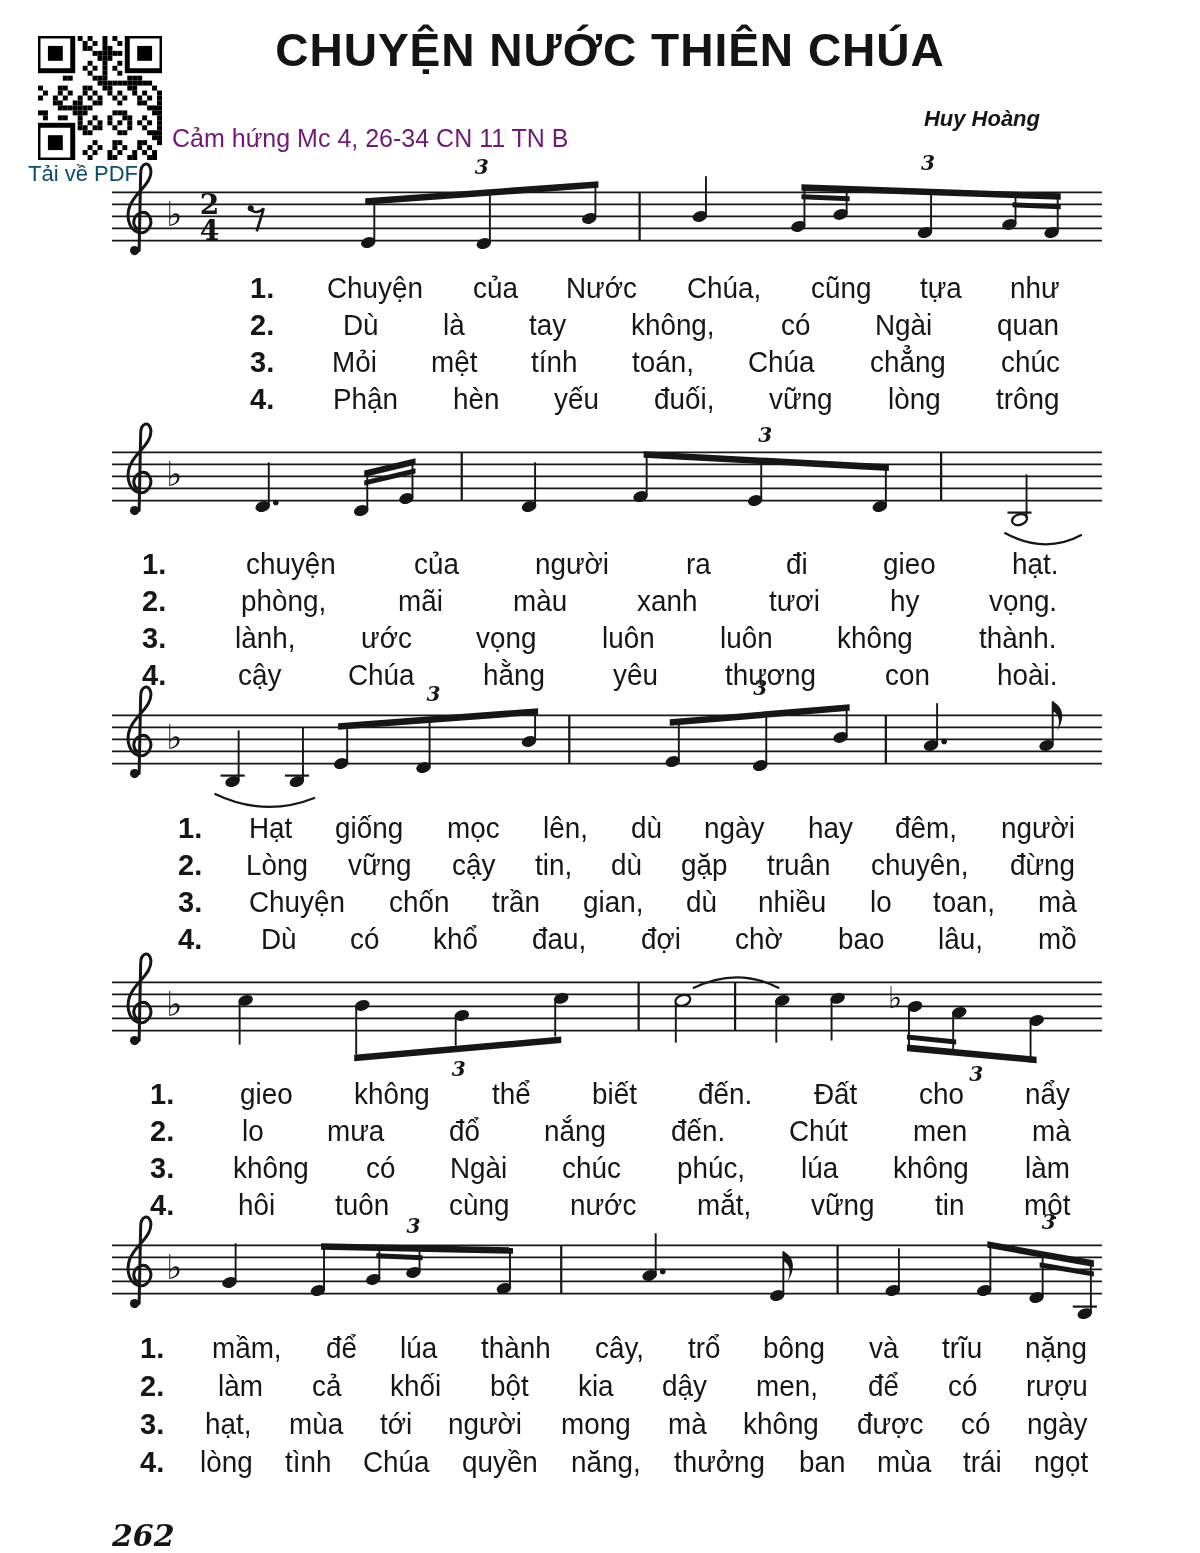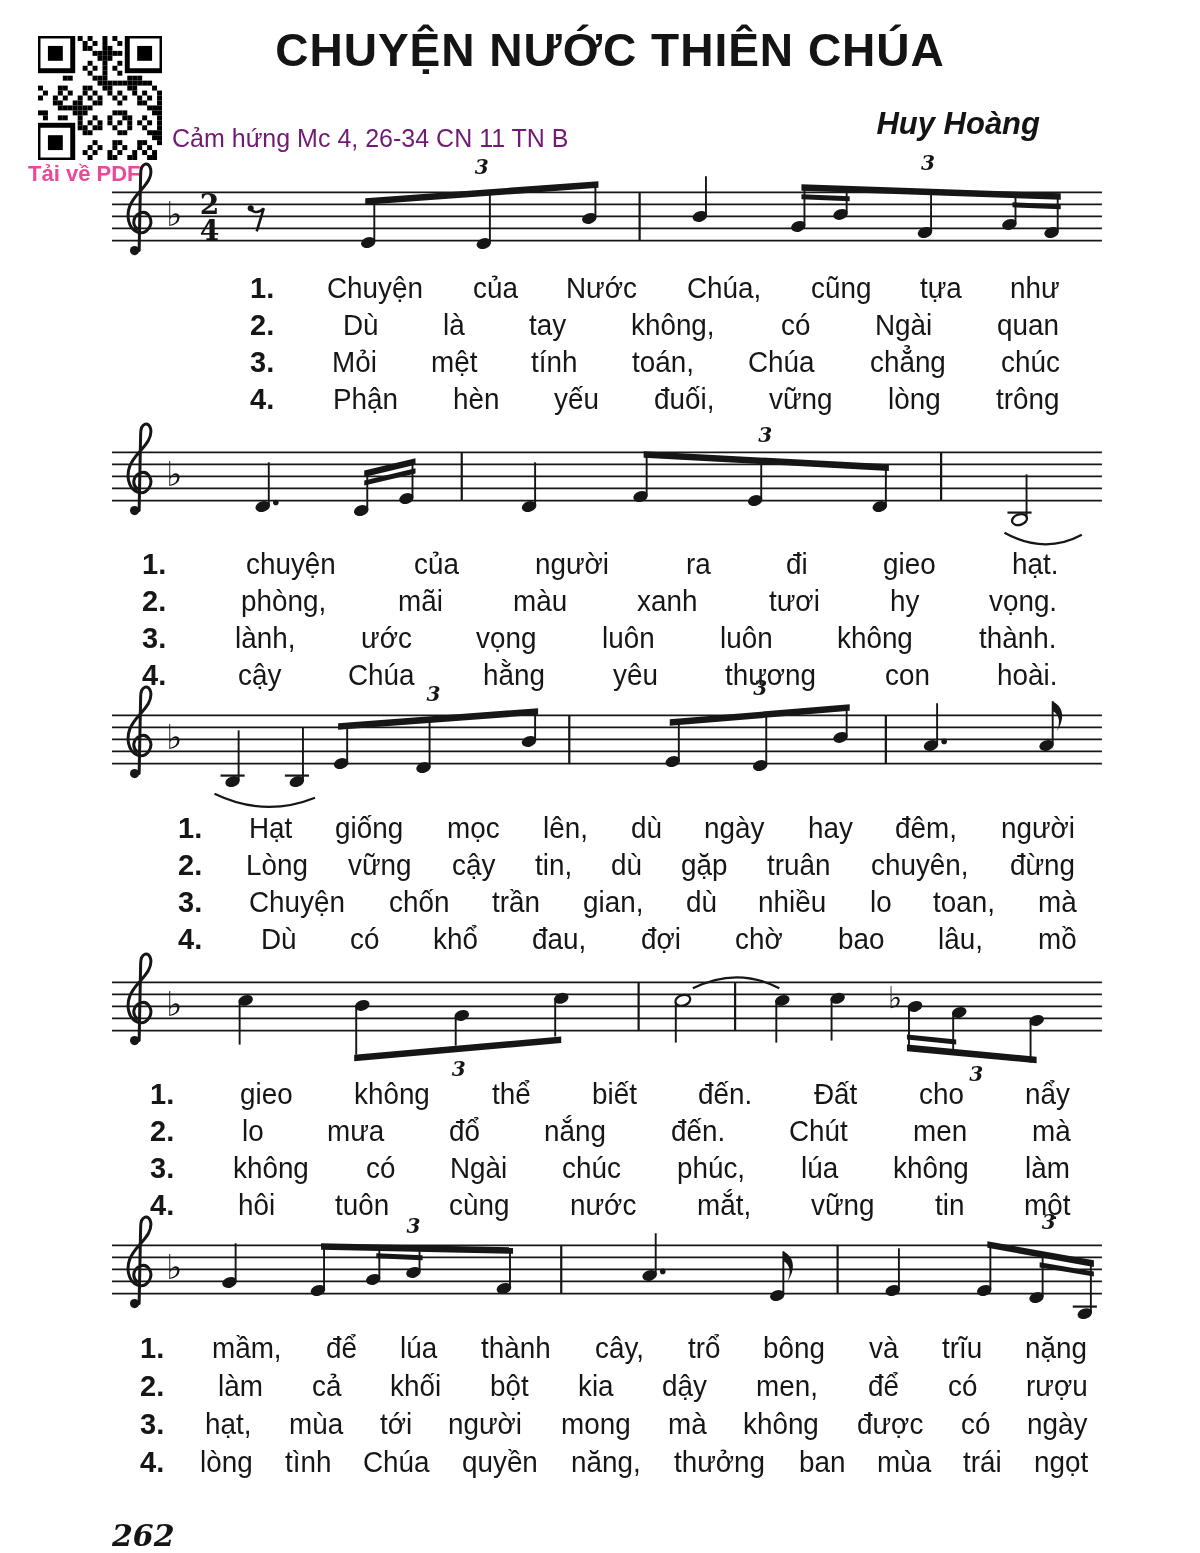--- a/index.html
+++ b/index.html
@@ -1,25 +1,25 @@
 <!DOCTYPE html>
 <html><head>
 <meta charset="utf-8">
 <style>
   html,body{margin:0;padding:0;background:#e8e8e8;}
   .page{position:relative;width:1200px;height:1553px;background:#ffffff;overflow:hidden;
         font-family:"Liberation Sans","DejaVu Sans",sans-serif;color:#141414;}
   .qr{position:absolute;left:38px;top:36px;width:124px;height:124px;}
-  .qr-caption{position:absolute;left:28px;top:161px;font-size:22px;color:#ec4899;
-        font-family:"Liberation Sans","DejaVu Sans",sans-serif;font-weight:bold;}
+  .qr-caption{position:absolute;left:28px;top:161px;font-size:22px;color:#0c4a6e;
+        font-family:"Liberation Sans","DejaVu Sans",sans-serif;}
   .song-title{position:absolute;left:120px;top:22px;width:980px;margin:0;text-align:center;
         font-size:47px;font-weight:700;letter-spacing:1px;transform:scaleX(.98);
         font-family:"Liberation Sans","DejaVu Sans",sans-serif;}
   .scripture{position:absolute;left:172px;top:124px;font-size:25px;color:#701a75;}
-  .composer{position:absolute;right:160px;top:106px;font-size:31px;font-weight:700;font-style:italic;}
+  .composer{position:absolute;right:160px;top:106px;font-size:22px;font-weight:700;font-style:italic;}
   .sys{position:absolute;left:112px;width:1005px;height:166px;}
   .sys1{top:152px}.sys2{top:412px}.sys3{top:675px}.sys4{top:942px}.sys5{top:1205px}
   .blk{position:absolute;font-size:29px;line-height:37px;color:#161616;}
   .blk .lyric-line{display:flex;justify-content:space-between;align-items:baseline;height:37px;}
   .blk .lnum{font-weight:700;margin-right:6px;}
   .blk .lword{white-space:nowrap;transform:scaleX(.96);transform-origin:left;}
   .blk1{left:250px;top:270px;width:812px;}
   .blk2{left:142px;top:546px;width:918px;}
   .blk3{left:178px;top:810px;width:900px;}
   .blk4{left:150px;top:1076px;width:922px;}

